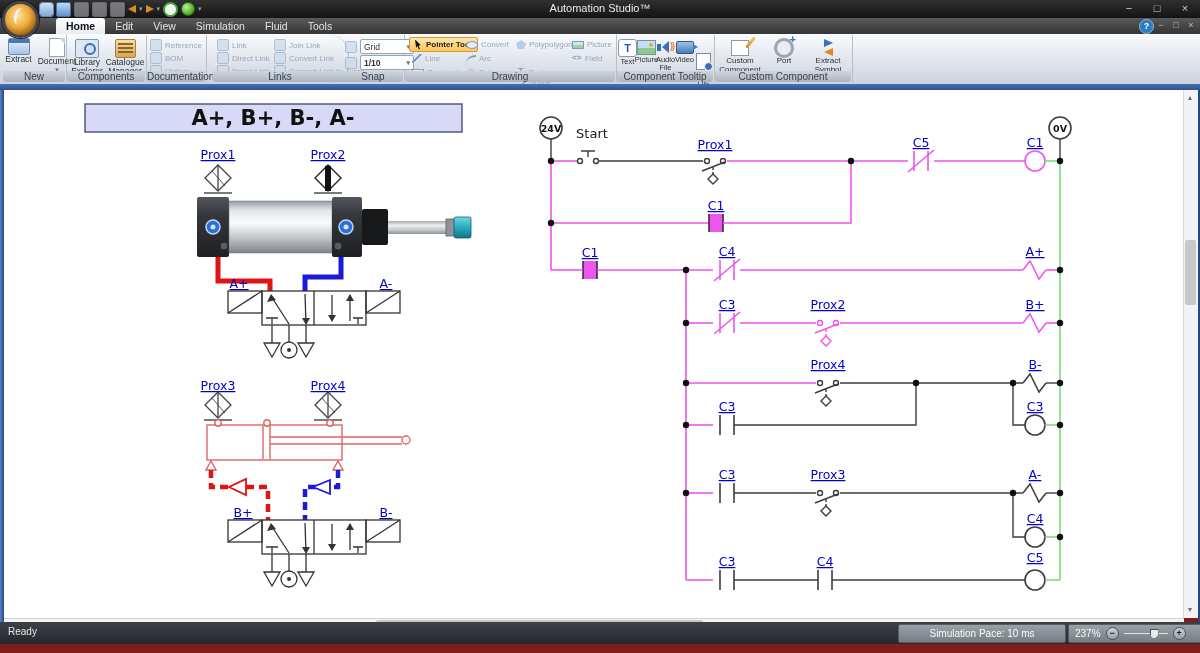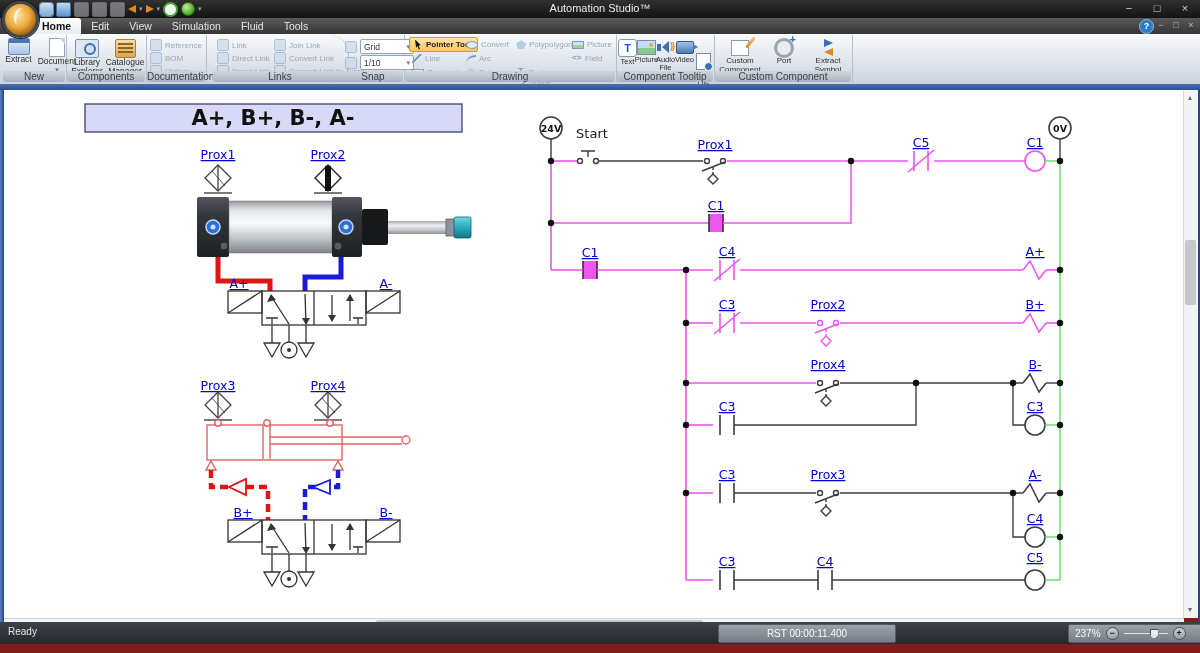--- a/index.html
+++ b/index.html
@@ -17,21 +17,21 @@
   .qa-b2{background:linear-gradient(#bcd9f4,#5f93cc);border:1px solid #3f6f9f;}
   .qa-dis{background:#b6bac0;opacity:.55;border:1px solid #9aa0a8;}
   .tri-l{width:0;height:0;border-top:4px solid transparent;border-bottom:4px solid transparent;border-right:8px solid #e0891e;}
   .tri-r{width:0;height:0;border-top:4px solid transparent;border-bottom:4px solid transparent;border-left:8px solid #e0891e;}
   .qa-caret{color:#9a9a9a;font-size:7px;}
   .qa-g1{width:11px;height:11px;border-radius:50%;border:2px solid #46a33c;background:#eef8ec;}
   .qa-g2{width:12px;height:12px;border-radius:50%;border:1px solid #2a6e10;background:radial-gradient(circle at 35% 35%,#c4ecab,#58b42c 60%,#2f7d12);}
 
   
   .tabrow{position:absolute;left:0;top:18px;width:1200px;height:16px;background:linear-gradient(#5a5a5a,#353535);}
-  .tabs{position:absolute;left:32px;top:0;height:16px;display:flex;}
+  .tabs{position:absolute;left:32px;top:0;height:16px;display:flex;padding-left:24px;}
   .tab{height:16px;padding:0 10px;color:#e4e4e4;font-size:10.5px;line-height:16px;}
   .tab.active{background:linear-gradient(#ffffff,#e8ecf1);color:#111;border-radius:3px 3px 0 0;font-weight:bold;}
   .helpbtn{position:absolute;right:46px;top:1px;width:13px;height:13px;border-radius:50%;background:#2f7ac2;border:1px solid #8fb8dd;color:#fff;font-size:9px;font-weight:bold;text-align:center;line-height:13px;}
   .ribwin{position:absolute;top:2px;color:#b9b9b9;font-size:9px;width:14px;text-align:center;}
 
   
   .ribbon{position:absolute;left:0;top:34px;width:1200px;height:50px;background:linear-gradient(#fafbfd,#dde3ea 60%,#ccd3dc);border-bottom:1px solid #98a3b0;}
   .group{position:absolute;top:1px;height:48px;border-right:1px solid #b7bfc9;}
   .glabel{position:absolute;left:1px;right:1px;bottom:1px;height:11px;font-size:10px;color:#39414b;text-align:center;line-height:11px;background:linear-gradient(#ced5dd,#acb5c0);border-radius:0 0 3px 3px;}
   .rbtn{display:flex;flex-direction:column;align-items:center;font-size:8.5px;color:#2e2e2e;text-align:center;line-height:1.05;}
@@ -235,21 +235,21 @@
     </div>
 
     <div class="group" style="left:342px;width:62px;">
       <div class="mini" style="position:absolute;left:3px;top:4px;">
         <span class="mi"></span>
         <span class="dd">
             <span>Grid</span>
             <span class="ddcaret">▾</span>
           </span>
       </div>
-      <div class="mini" style="position:absolute;left:3px;top:20px;">
+      <div class="mini" style="position:absolute;left:3px;top:20px;font-weight:bold;">
         <span class="mi"></span>
         <span class="dd">
             <span>1/10</span>
             <span class="ddcaret">▾</span>
           </span>
       </div>
       <div class="glabel">Snap</div>
     </div>
 
     <div class="group" style="left:404px;width:212px;">
@@ -701,22 +701,22 @@
     <div class="sarrow" style="bottom:2px;left:0;">▼</div>
   </div>
   <div class="hscroll">
     <div class="sarrow" style="left:2px;top:0;">◀</div>
     <div class="hthumb"></div>
     <div class="sarrow" style="right:2px;top:0;">▶</div>
   </div>
 
   <div class="status">
     <span class="ready">Ready</span>
-    <div class="seg" style="left:718px;width:176px;">
-      <span>RST 00:00:11.400</span>
+    <div class="seg" style="left:898px;width:166px;">
+      <span>Simulation Pace: 10 ms</span>
     </div>
     <div class="seg zoomseg" style="left:1068px;width:126px;">
       <span>237%</span>
       <span class="zbtn">−</span>
       <span class="ztrack">
         <span class="zthumb"></span>
       </span>
       <span class="zbtn">+</span>
     </div>
   </div>

